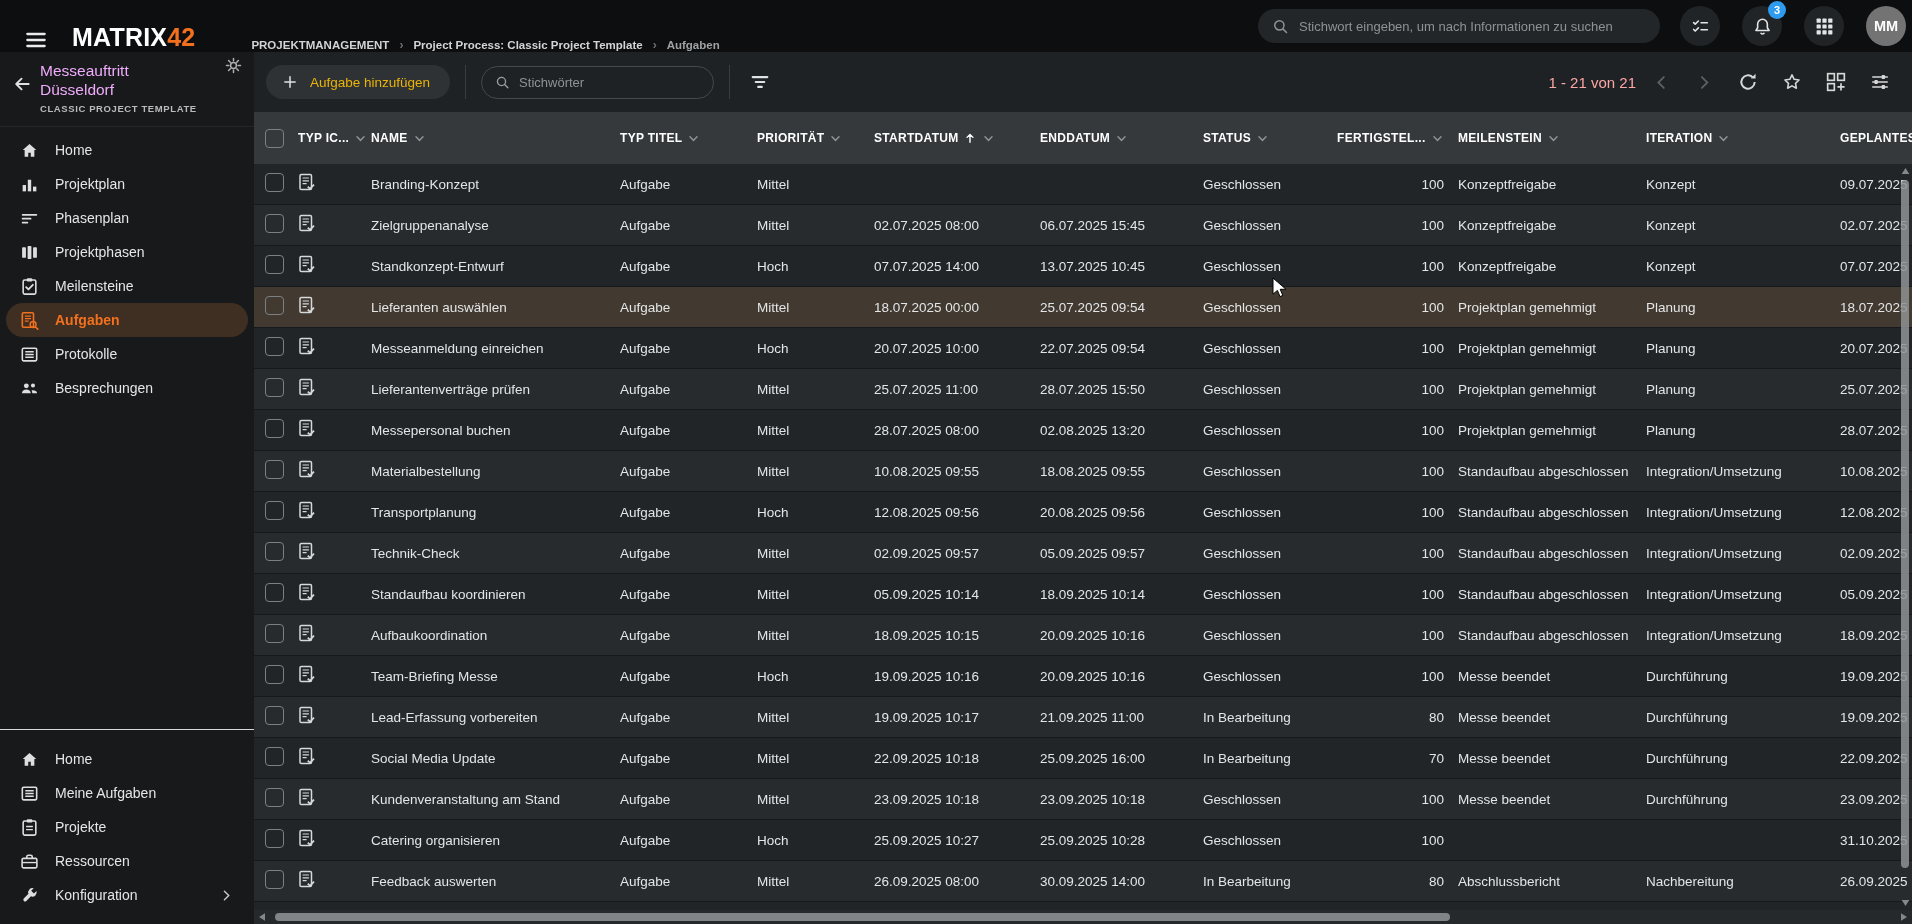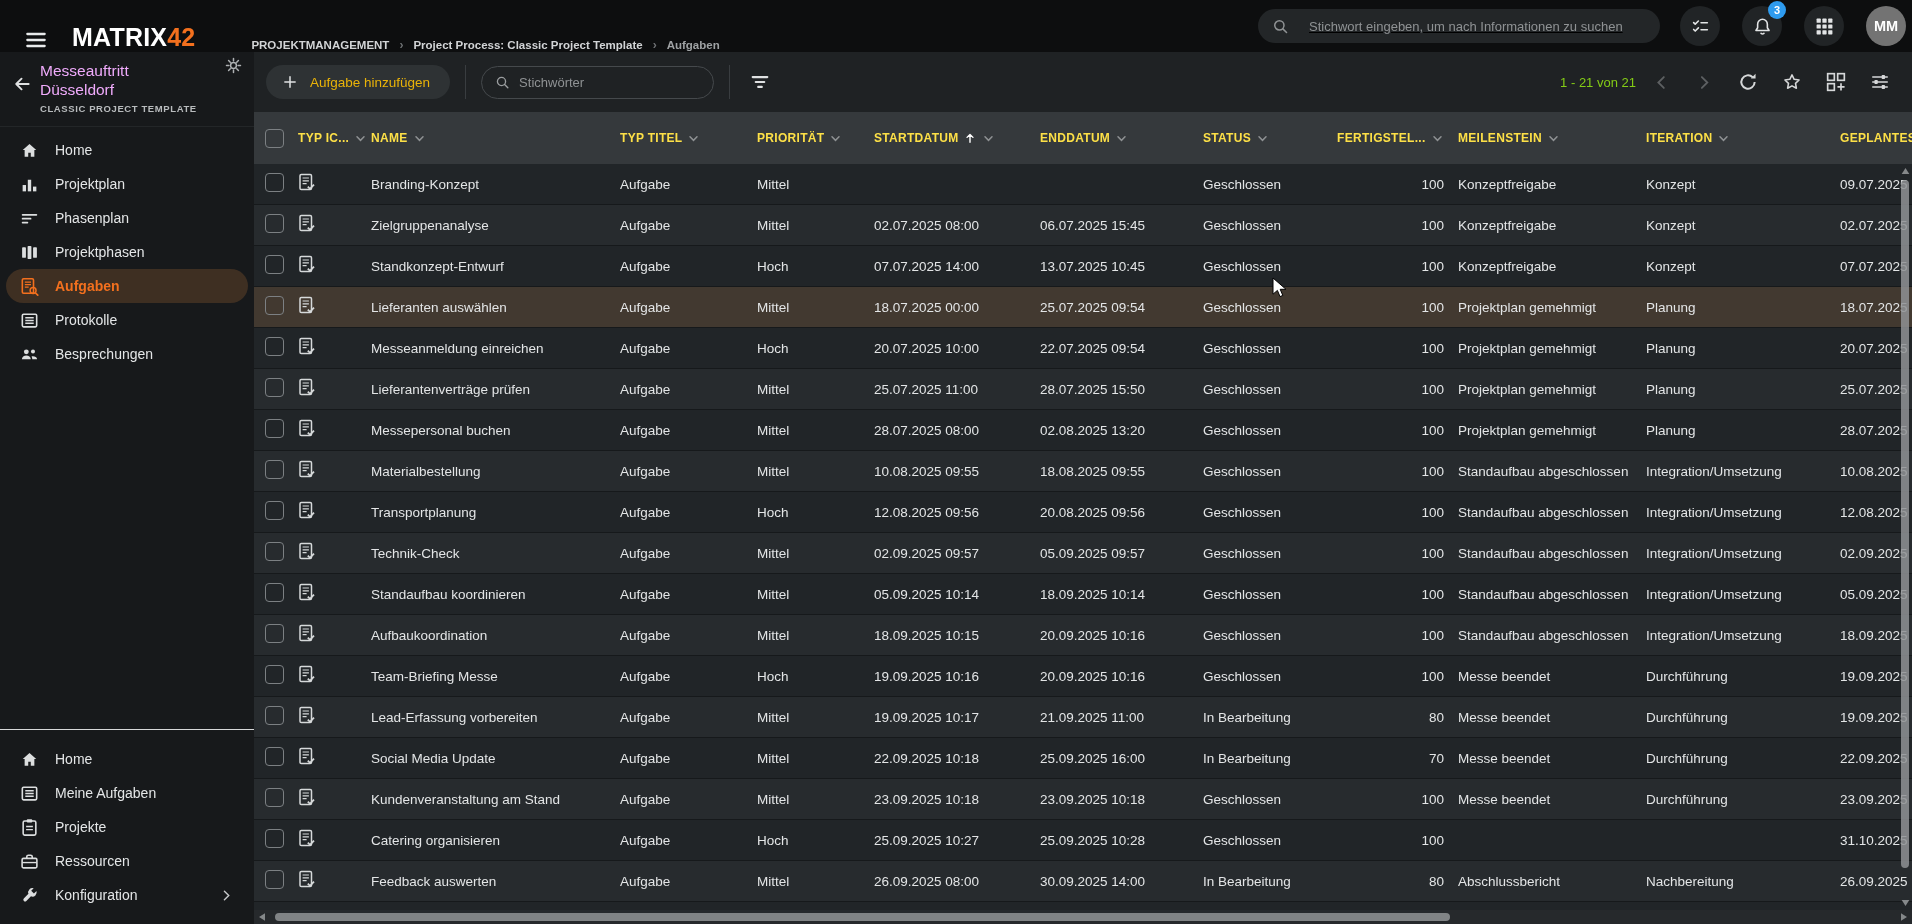--- a/index.html
+++ b/index.html
@@ -14,21 +14,21 @@
   .ic svg { width:100%; height:100%; display:block; }
 
   
   .topbar { position:absolute; left:8px; top:0; width:1912px; height:52px; background:#0d0e0f; display:flex; align-items:flex-end; }
   .hamburger { margin-left:16px; width:24px; height:24px; color:#e8eaeb; cursor:pointer; }
   .logo { margin-left:24px; font-size:25px; font-weight:bold; letter-spacing:.2px; color:#ffffff; white-space:nowrap; }
   .logo .l2 { color:var(--accent); }
   .crumbs { margin-left:56px; display:flex; align-items:center; gap:10px; font-size:11.5px; font-weight:bold; color:#d2d4d6; white-space:nowrap; }
   .crumb-sep { color:#6e7173; font-size:12px; }
   .crumbs .last { color:#9fa2a4; }
-  .top-search { position:absolute; left:1250px; top:9px; width:402px; height:34px; border-radius:17px; background:#232628; display:flex; align-items:center; gap:20px; padding:0 14px;text-decoration:underline; }
+  .top-search { position:absolute; left:1250px; top:9px; width:402px; height:34px; border-radius:17px; background:#232628; display:flex; align-items:center; gap:10px; padding:0 14px; }
   .top-search .ic { width:17px; height:17px; color:#8f9294; }
   .top-search input { flex:1; background:none; border:none; outline:none; color:#cfd2d4; font-size:13px; font-family:inherit; }
   input::placeholder { color:#8f9294; }
   .top-icons { position:absolute; right:14px; top:6px; display:flex; gap:22px; }
   .tib { width:40px; height:40px; border-radius:50%; background:#212426; display:flex; align-items:center; justify-content:center; color:#e3e5e6; position:relative; cursor:pointer; }
   .tib .ic { width:19px; height:19px; }
   .badge { position:absolute; top:-5px; right:-4px; min-width:18px; height:18px; border-radius:9px; background:#2e9bef; color:#fff; font-size:11px; font-weight:bold; display:flex; align-items:center; justify-content:center; padding:0 4px; }
   .avatar { font-size:14.5px; font-weight:bold; color:#fff; background:#737373; }
 
   
@@ -52,27 +52,27 @@
   .main { position:absolute; top:52px; left:254px; right:0; bottom:0; background:#1f2224; overflow:hidden; }
   .toolbar { height:60px; display:flex; align-items:center; position:relative; }
   .add-btn { margin-left:12px; height:34px; border-radius:17px; background:#2e3234; display:flex; align-items:center; gap:12px; padding:0 20px 0 16px; color:#eab308; font-size:13.5px; cursor:pointer; white-space:nowrap; }
   .add-btn .ic { width:16px; height:16px; color:#dfe1e2; }
   .vdiv { width:1px; height:34px; background:#393d40; margin:0 15px; }
   .tb-search { width:233px; height:33px; border:1px solid #45494c; border-radius:17px; display:flex; align-items:center; gap:9px; padding:4px 13px; }
   .tb-search .ic { width:15px; height:15px; color:#9b9ea0; }
   .tb-search input { flex:1; background:none; border:none; outline:none; color:#dfe1e2; font-size:13px; font-family:inherit; width:10px; }
   .filter-btn { width:22px; height:22px; color:#dfe1e2; margin-left:4px; cursor:pointer; }
   .tb-right { margin-left:auto; display:flex; align-items:center; gap:24px; padding-right:22px; }
-  .pag-text { font-size:13px; color:#84cc16; margin-right:-8px; white-space:nowrap; }
+  .pag-text { font-size:15px; color:#fca5a5; margin-right:-8px; white-space:nowrap; }
   .pg-chev { width:19px; height:19px; color:#5d6062; cursor:pointer; }
   .tb-ic { width:20px; height:20px; color:#d6d8d9; cursor:pointer; }
 
   
   .thead { position:absolute; top:60px; left:0; height:52px; width:1800px; background:#35393c; display:grid; grid-template-columns:var(--cols); align-items:center; padding-left:11px; }
-  .hcell { display:flex; align-items:center; gap:4px; font-size:12px; font-weight:bold; letter-spacing:.3px; color:#fde047; white-space:nowrap; overflow:hidden; cursor:pointer; }
+  .hcell { display:flex; align-items:center; gap:4px; font-size:12px; font-weight:bold; letter-spacing:.3px; color:#ffffff; white-space:nowrap; overflow:hidden; cursor:pointer; }
   .hcell .chev { width:15px; height:15px; color:#8f9294; flex:none; }
   .hcell .sort { width:14px; height:14px; color:#ffffff; flex:none; }
   .rows { position:absolute; top:112px; left:0; bottom:0; width:1800px; overflow:hidden; }
   .trow { height:41px; display:grid; grid-template-columns:var(--cols); align-items:center; padding-left:11px; border-bottom:1px solid #16191b; background:#212528; font-size:13.5px; color:#e3e5e6; cursor:pointer; }
   .trow.alt { background:#272b2e; }
   .trow.hl { background:#423930; }
   .cell { white-space:nowrap; overflow:hidden; }
   .c-fertig { text-align:right; padding-right:14px; }
   .checkbox { width:19px; height:19px; border:1.8px solid #7c8083; border-radius:4px; display:inline-block; cursor:pointer; }
   .c-icon .ic { width:19px; height:19px; color:#d6d9da; }
@@ -204,20 +204,30 @@
       </div>
       <div class="side-item">
         <span class="ic">
           <svg viewBox="0 0 18 18">
             <rect x="2" y="4" width="3.6" height="10" rx=".8" fill="currentColor"></rect>
             <rect x="7.2" y="2.8" width="3.6" height="12.4" rx=".8" fill="currentColor"></rect>
             <rect x="12.4" y="4" width="3.6" height="10" rx=".8" fill="currentColor"></rect>
           </svg>
         </span>
         <span>Projektphasen</span>
+      </div>
+      <div class="side-item">
+        <span class="ic">
+          <svg viewBox="0 0 18 18">
+            <rect x="3" y="2.8" width="12" height="13.4" rx="1.4" stroke="currentColor" stroke-width="1.5" fill="none"></rect>
+            <rect x="6.4" y="1.2" width="5.2" height="3" rx=".9" fill="currentColor"></rect>
+            <path d="M5.8 9.6l2.2 2.2 4.2-4.4" stroke="currentColor" stroke-width="1.7" fill="none" stroke-linecap="round" stroke-linejoin="round"></path>
+          </svg>
+        </span>
+        <span>Meilensteine</span>
       </div>
       <div class="side-item active">
         <span class="ic">
           <svg viewBox="0 0 18 18">
             <rect x="2.2" y="1.6" width="10.6" height="13.8" rx="1.2" stroke="currentColor" stroke-width="1.5" fill="none"></rect>
             <path d="M4.6 4.8h5.8M4.6 7.2h5.8M4.6 9.6h3.6" stroke="currentColor" stroke-width="1.2"></path>
             <circle cx="12.4" cy="12.8" r="2.8" stroke="currentColor" stroke-width="1.4" fill="none"></circle>
             <path d="M14.5 14.9 16.8 17.2" stroke="currentColor" stroke-width="1.6" stroke-linecap="round"></path>
           </svg>
         </span>

